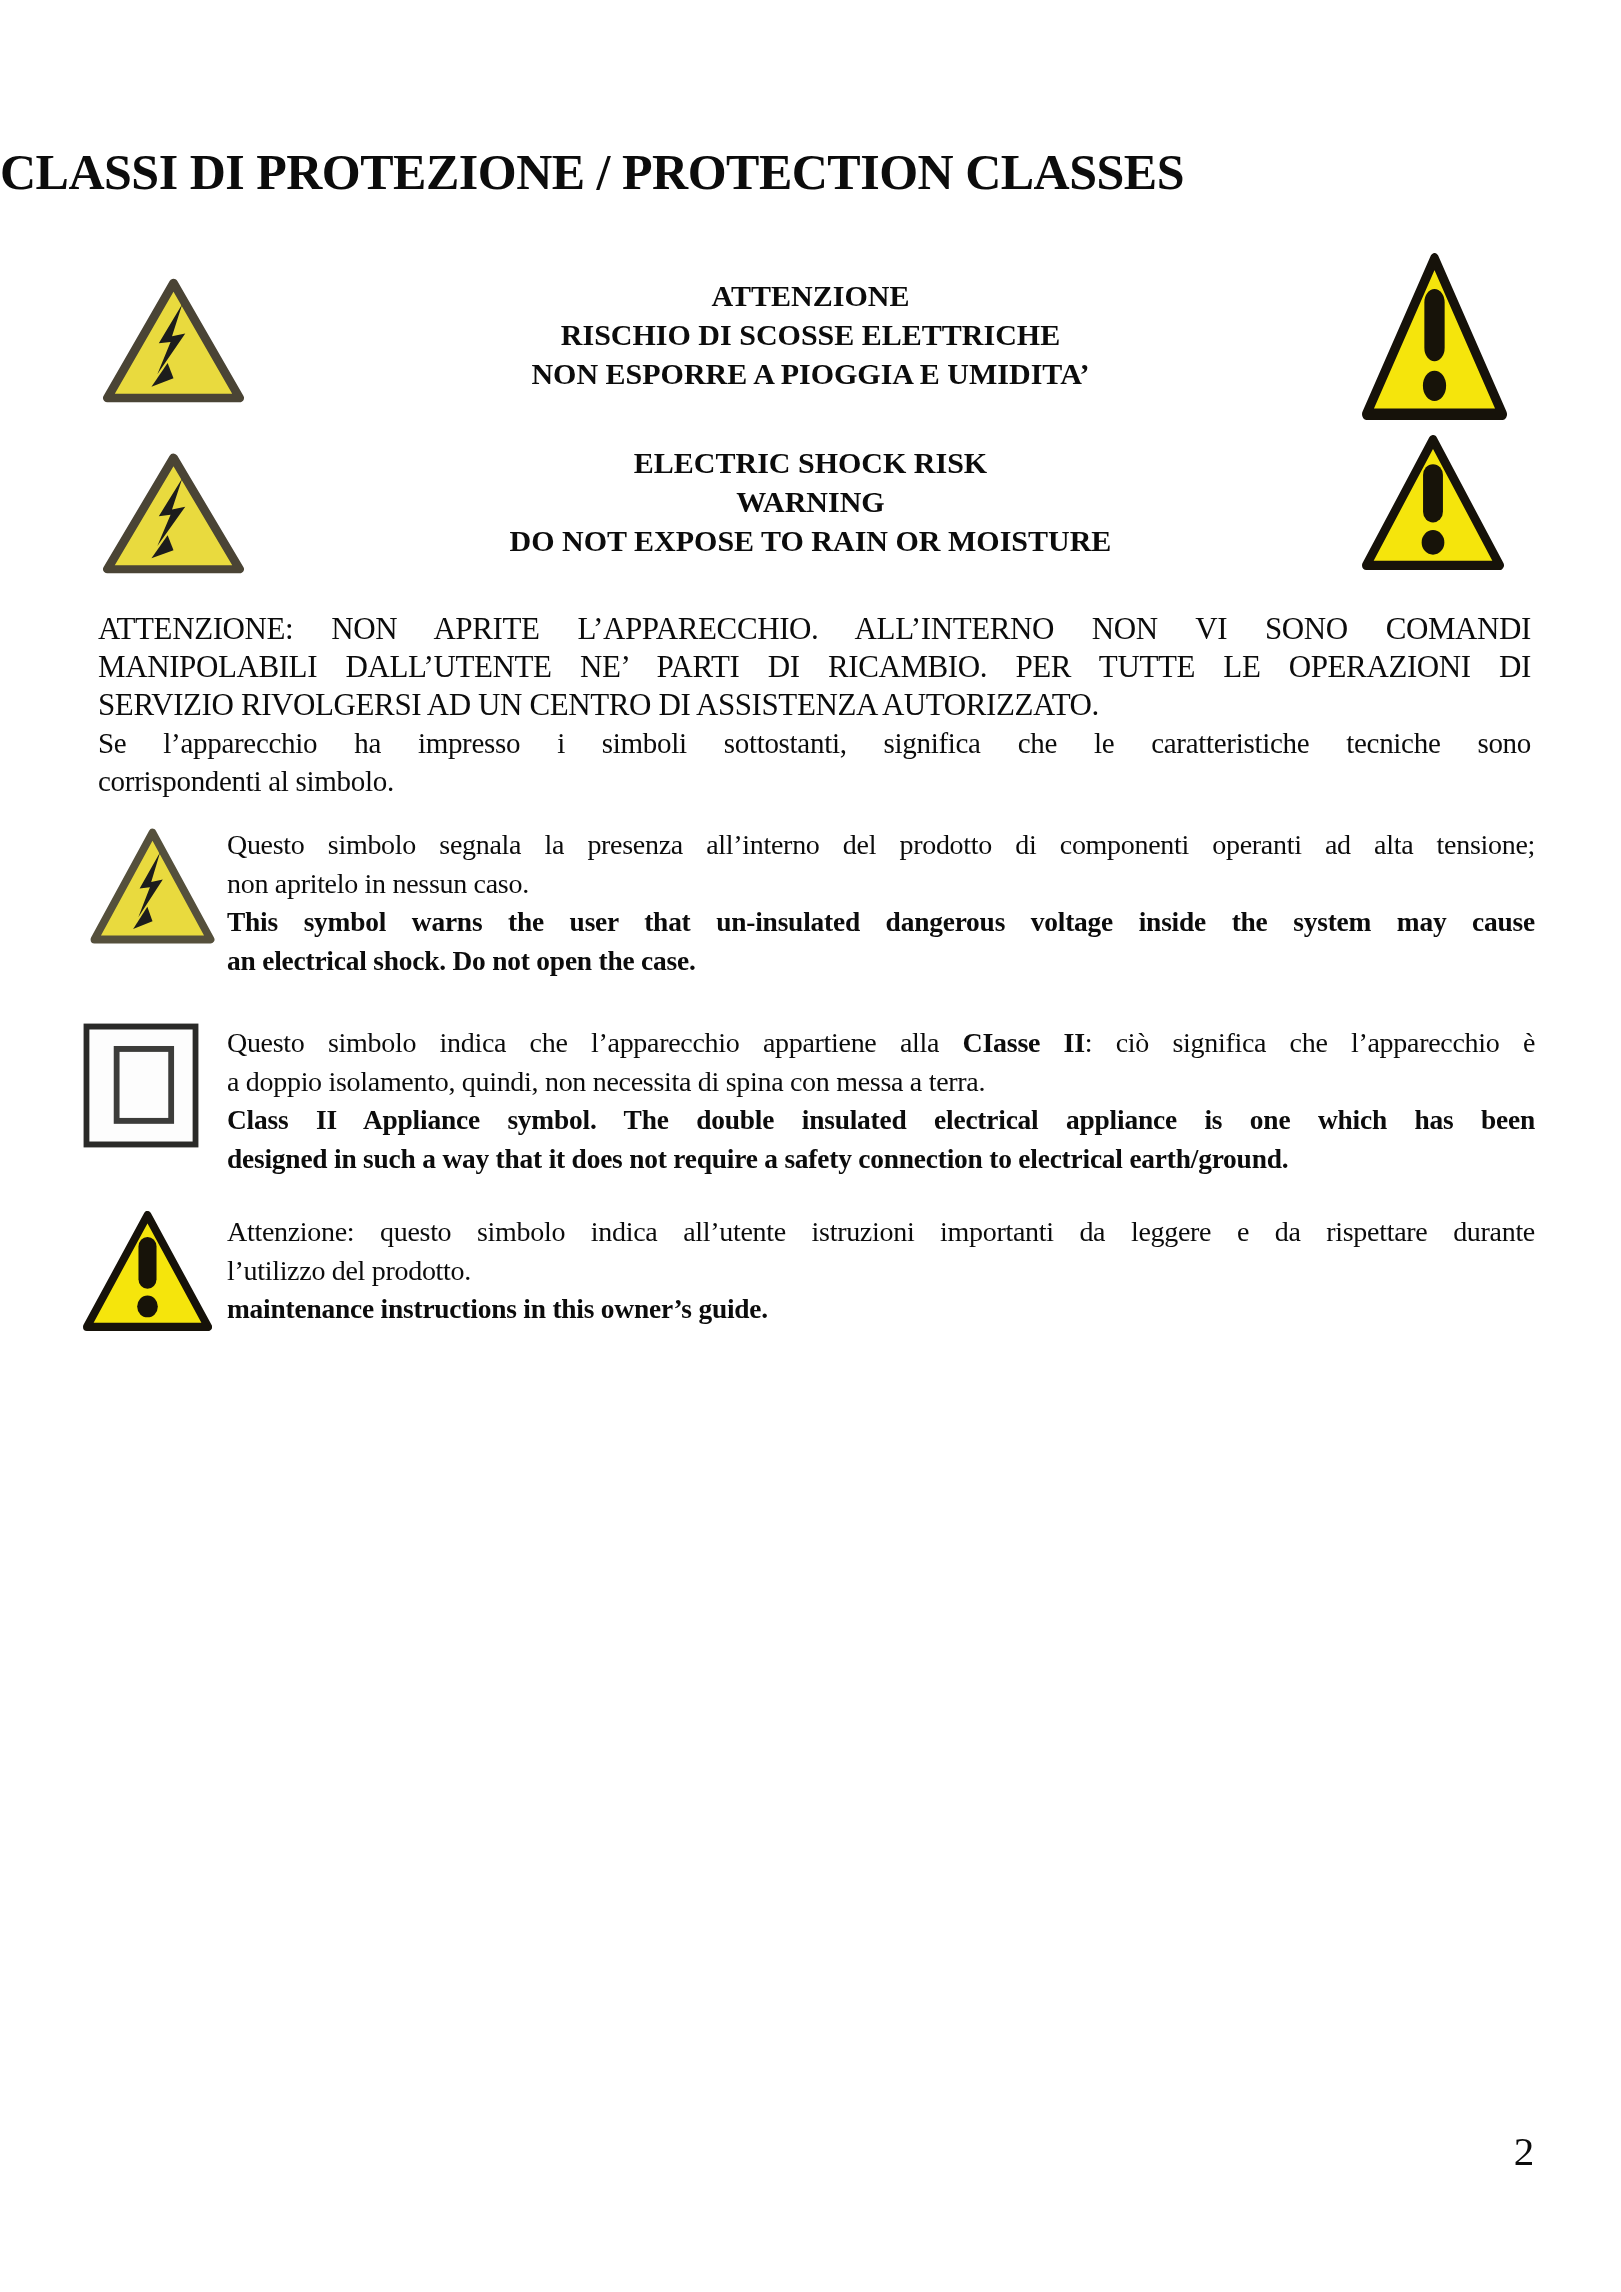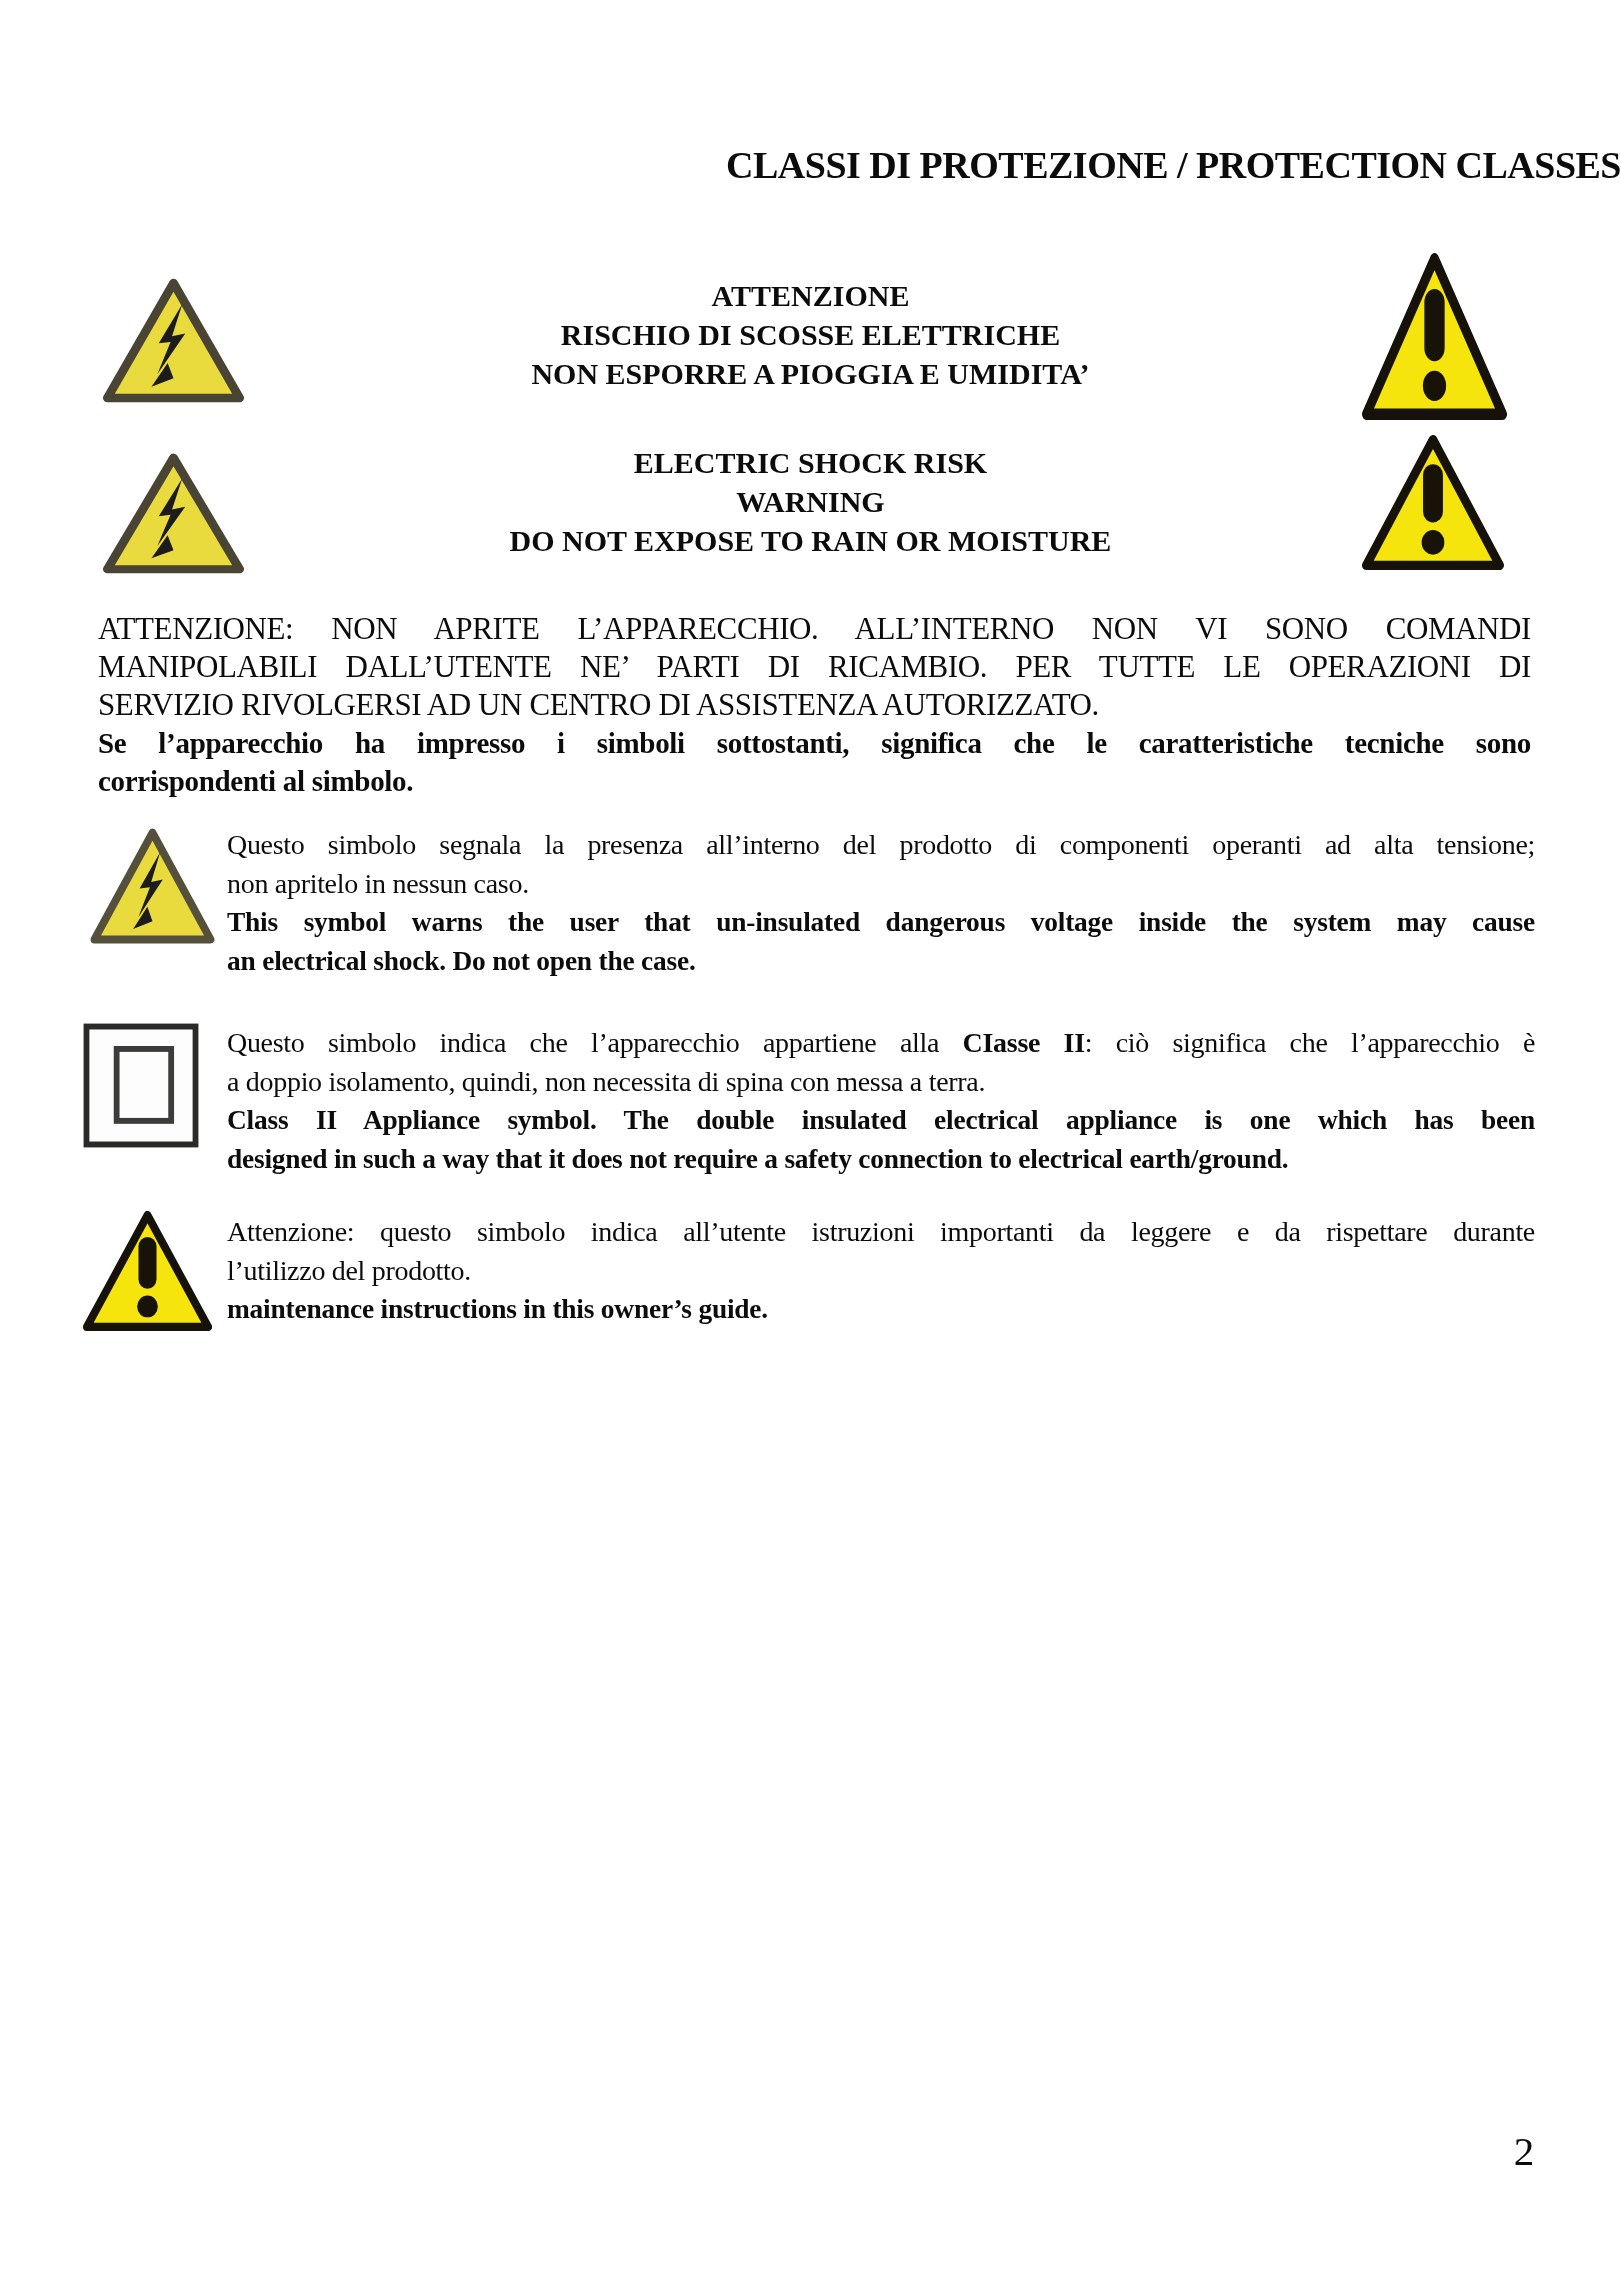--- a/index.html
+++ b/index.html
@@ -9,41 +9,41 @@
     background:#ffffff;
     margin:0 auto;
     font-family:"Liberation Serif", serif;
     color:#0c0c0c;
     overflow:hidden;
   }
   .abs{position:absolute;}
 
   .doc-title{
     top:143px;left:0;width:1621px;
-    text-align:right;
-    font-size:38px;font-weight:bold;
+    text-align:left;
+    font-size:50px;font-weight:bold;
     letter-spacing:-0.5px;
     white-space:nowrap;
   }
 
   .warn-text{
     left:294px;width:1033px;
     text-align:center;
     font-weight:bold;
     font-size:30px;line-height:39px;
   }
   .warn-text.row1{top:276px;}
   .warn-text.row2{top:443px;}
 
   .notice{
     top:610px;left:98px;width:1433px;
     font-size:31px;line-height:38px;
     letter-spacing:-0.4px;
   }
-  .notice .bold-part{font-weight:bold;font-size:29px;letter-spacing:-0.3px;}
+  .notice .bold-part{font-weight:normal;font-size:29px;letter-spacing:-0.3px;}
 
   .sym-text{
     left:227px;width:1308px;
     font-size:28px;line-height:39px;
     letter-spacing:-0.3px;
   }
   .sym-text .en{font-weight:bold;font-size:27.4px;letter-spacing:-0.2px;}
   .sym-text.rowA{top:825px;}
   .sym-text.rowB{top:1023px;}
   .sym-text.rowC{top:1212px;}

